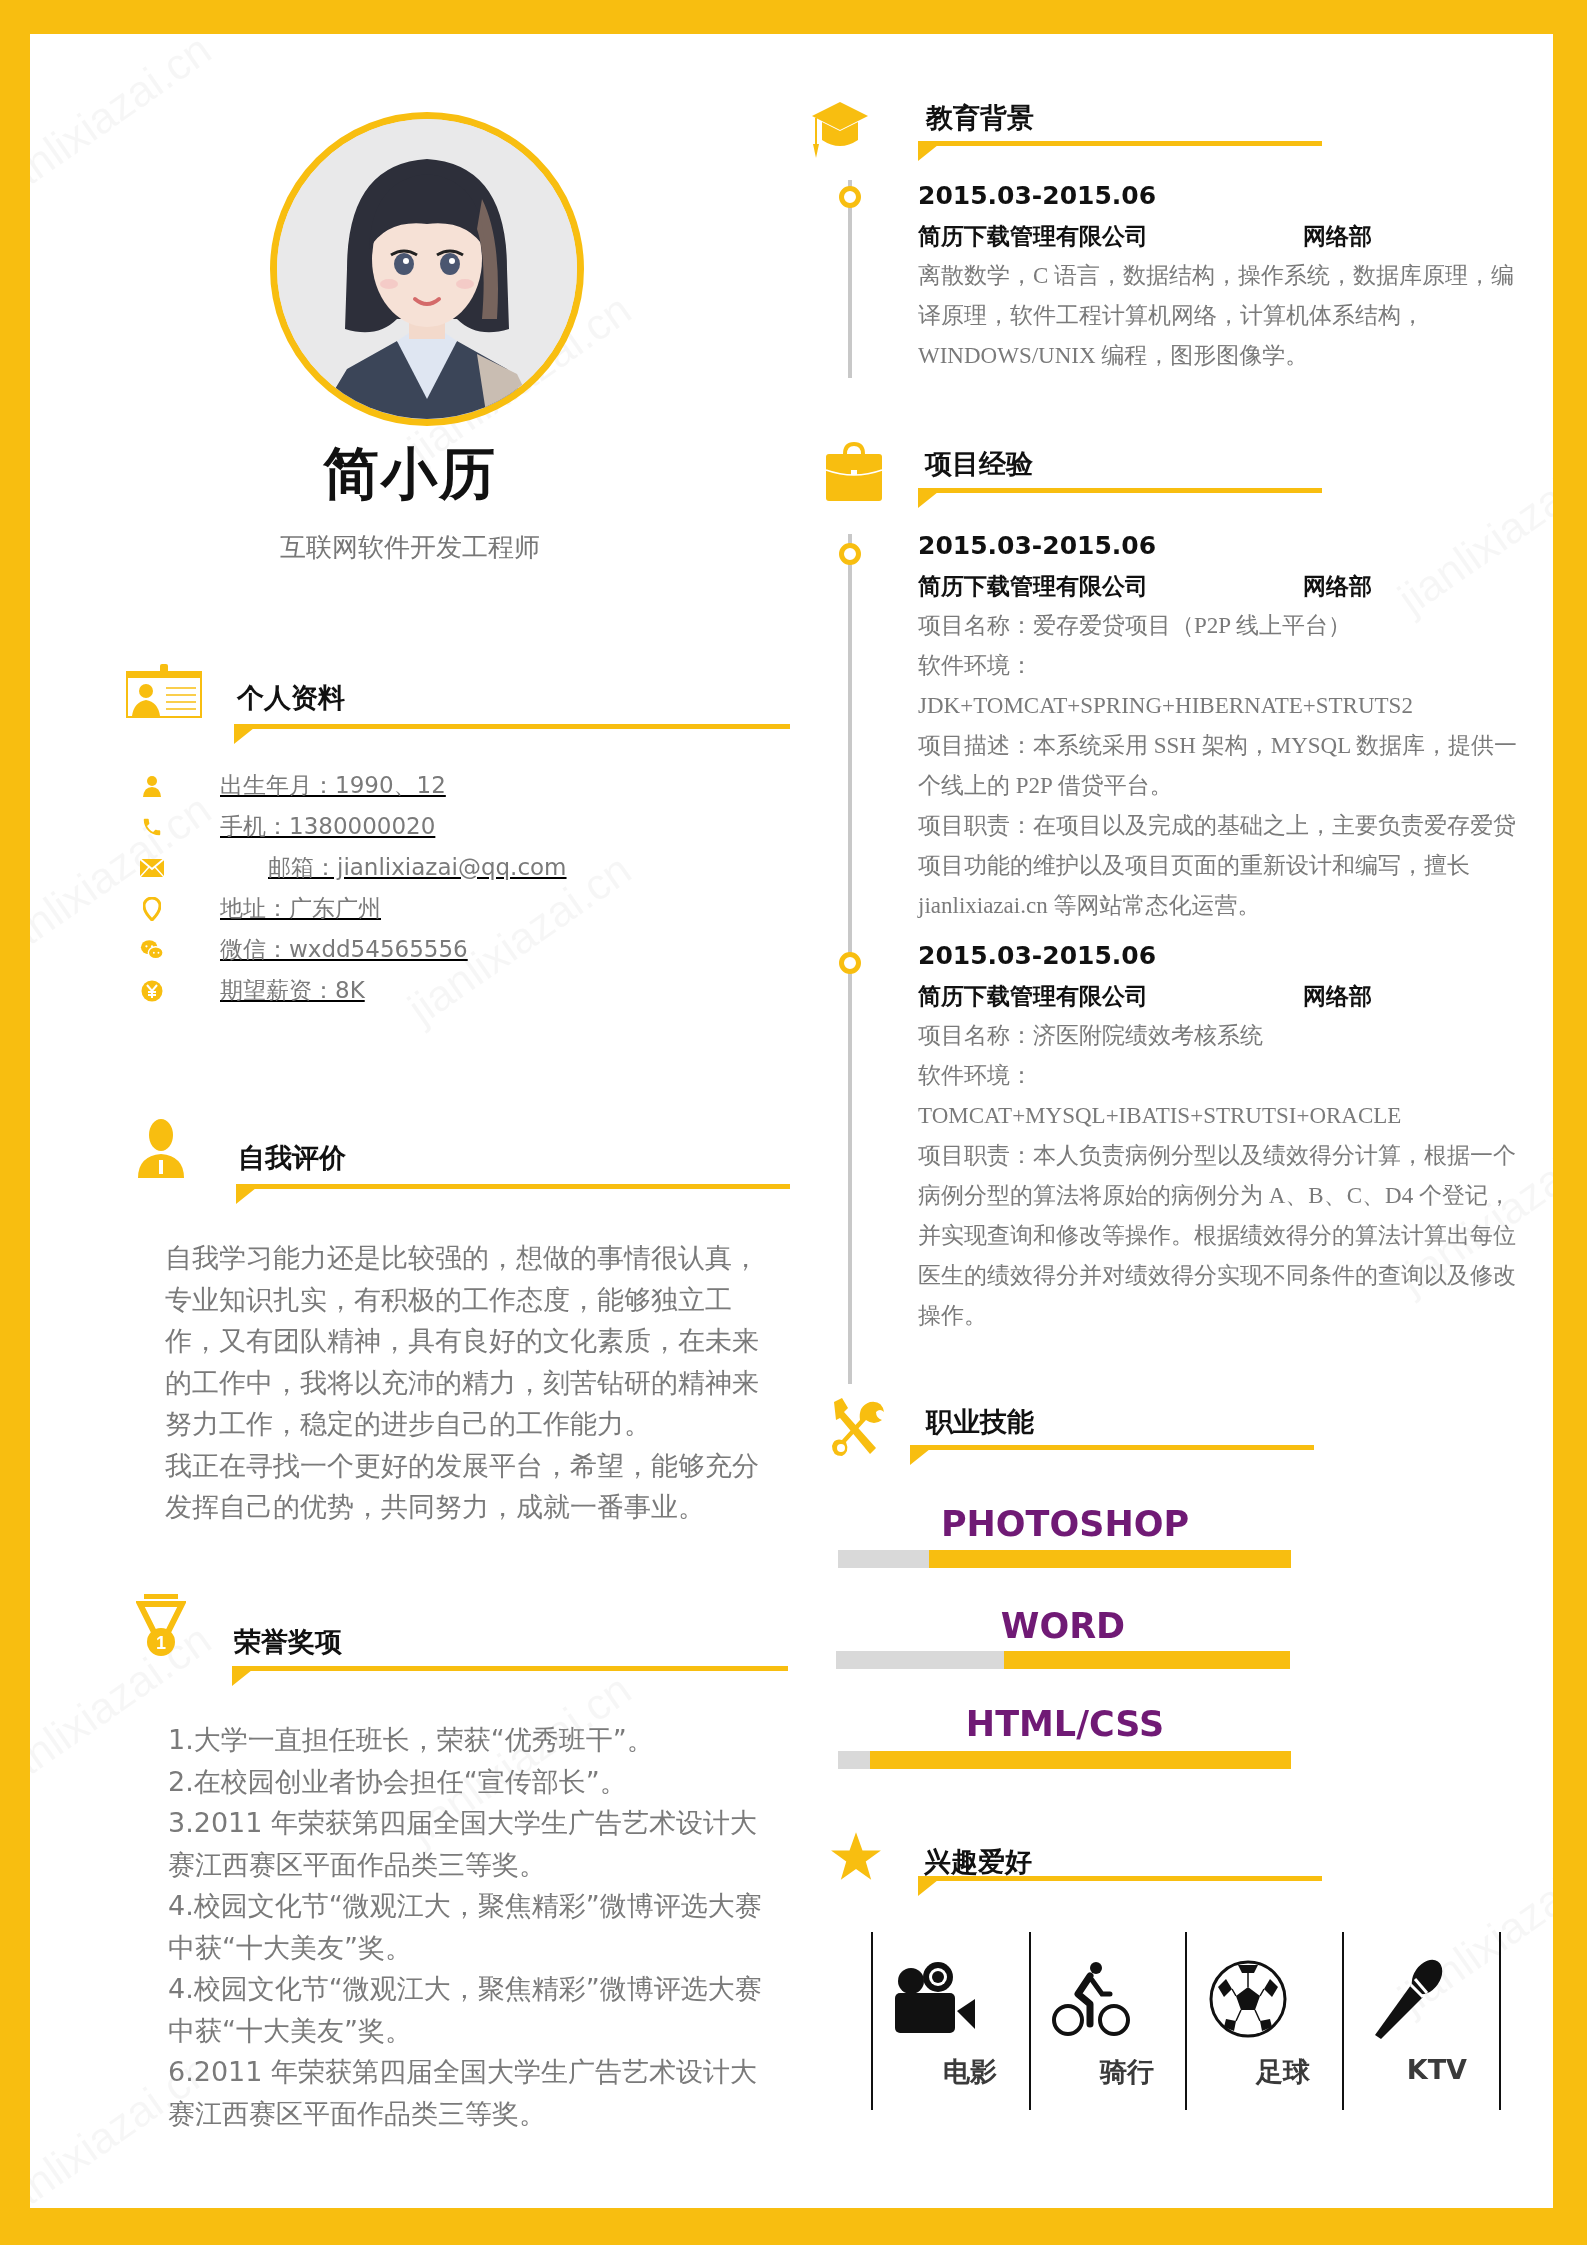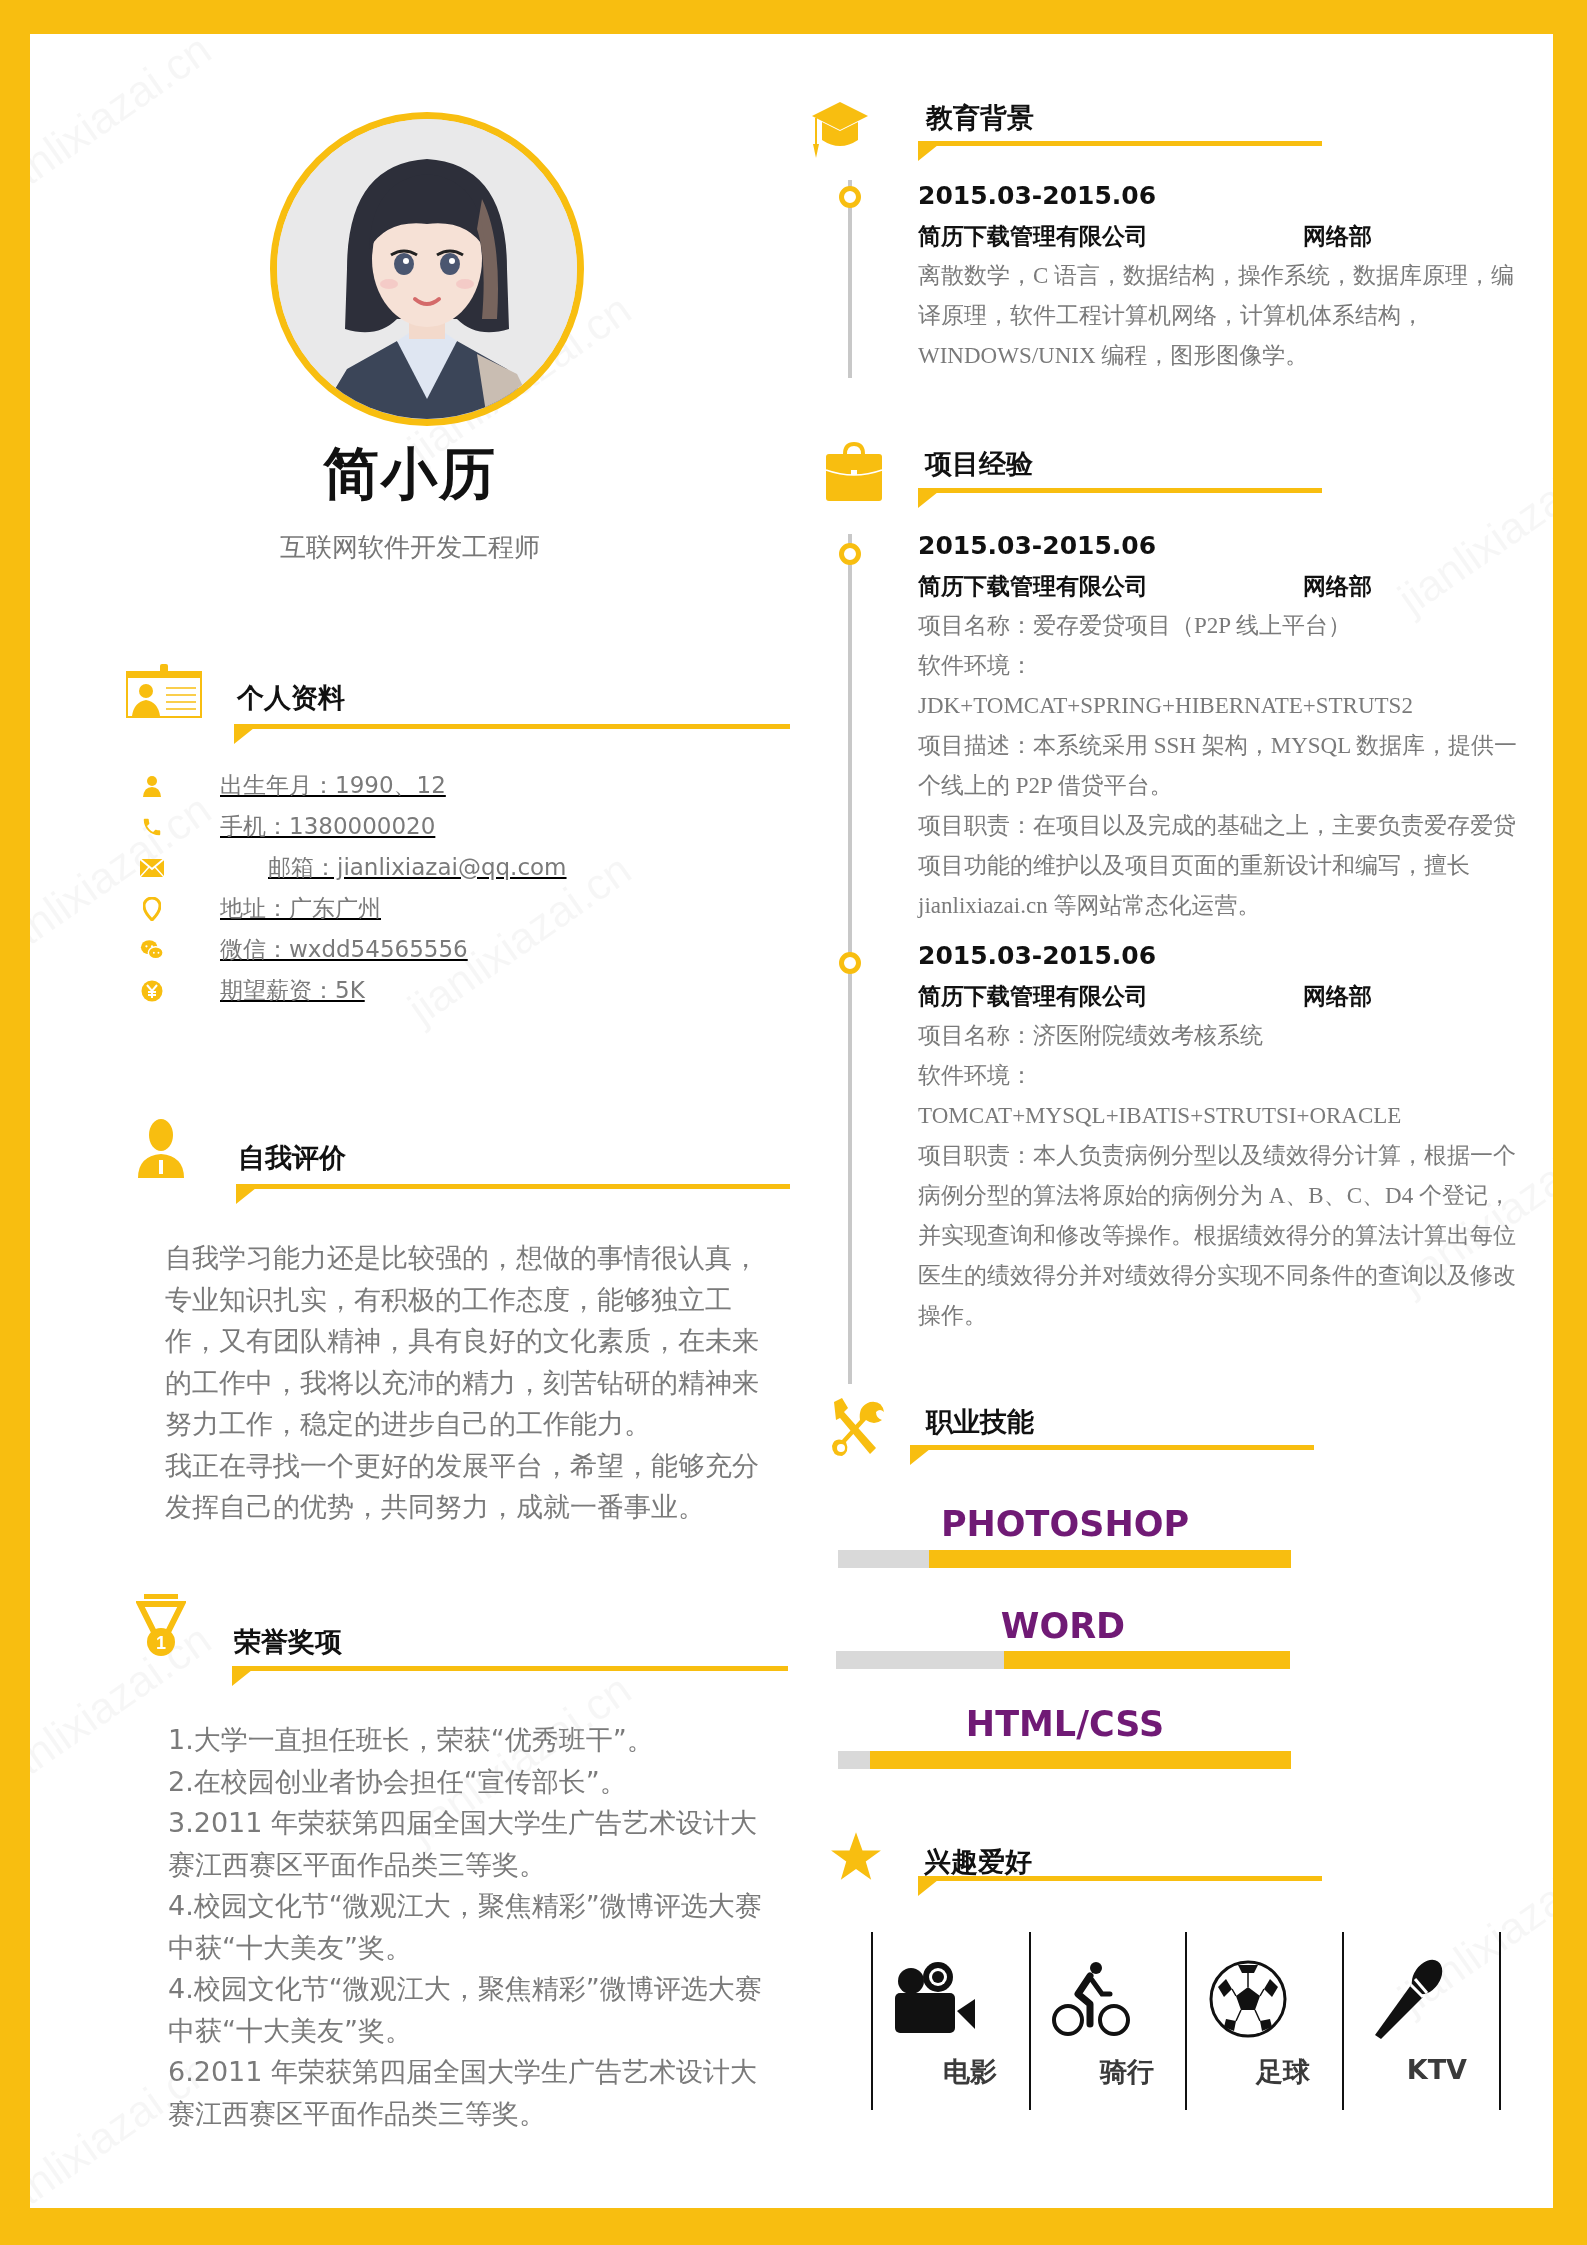--- a/index.html
+++ b/index.html
@@ -155,21 +155,21 @@
       </span>
     <span class="info-text">微信：wxdd54565556</span>
   </div>
   <div class="info-row" style="top:936px;">
     <span class="info-icon">
         <svg width="22" height="22" viewBox="0 0 22 22">
           <circle cx="11" cy="11" r="10.5" fill="#F8BE10"></circle>
           <path d="M6 5 L11 11 L16 5 M11 11 V18 M7 12 H15 M7 15 H15" stroke="#fff" stroke-width="2" fill="none"></path>
         </svg>
       </span>
-    <span class="info-text">期望薪资：5K</span>
+    <span class="info-text">期望薪资：8K</span>
   </div>
 
   <div class="sec-icon" style="left:106px;top:1084px;">
     <svg width="50" height="60" viewBox="0 0 50 60">
         <ellipse cx="25" cy="17" rx="12" ry="16" fill="#F8BE10"></ellipse>
         <path d="M2 60 Q2 38 25 36 Q48 38 48 60Z" fill="#F8BE10"></path>
         <rect x="23" y="42" width="4" height="14" fill="#fff"></rect>
       </svg>
   </div>
   <div class="sec-title" style="left:208px;top:1106px;">自我评价</div>

